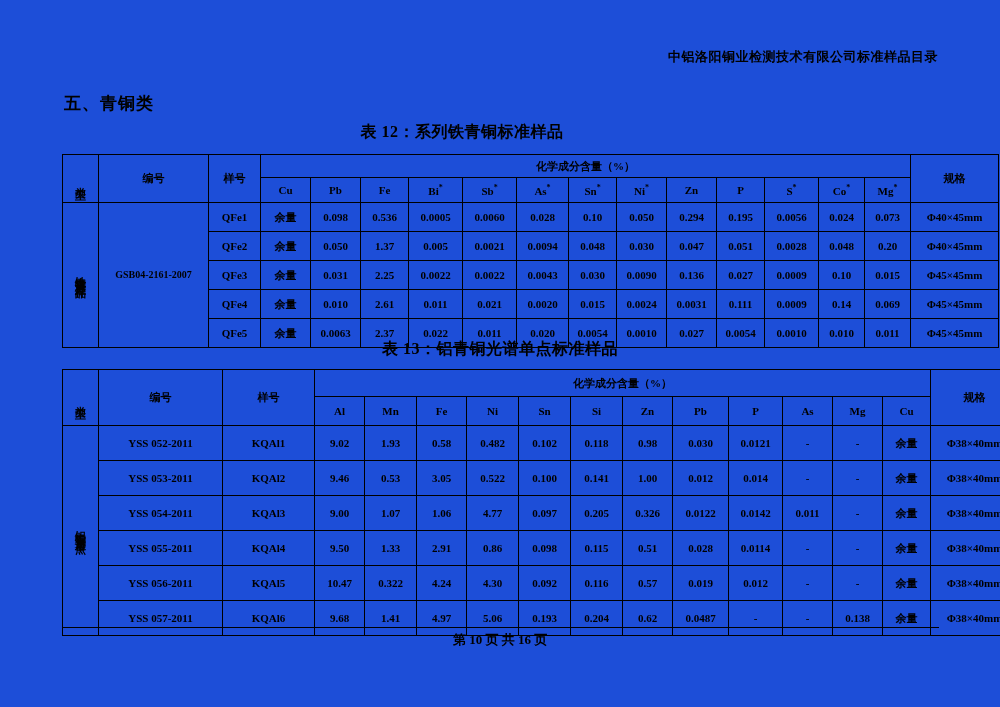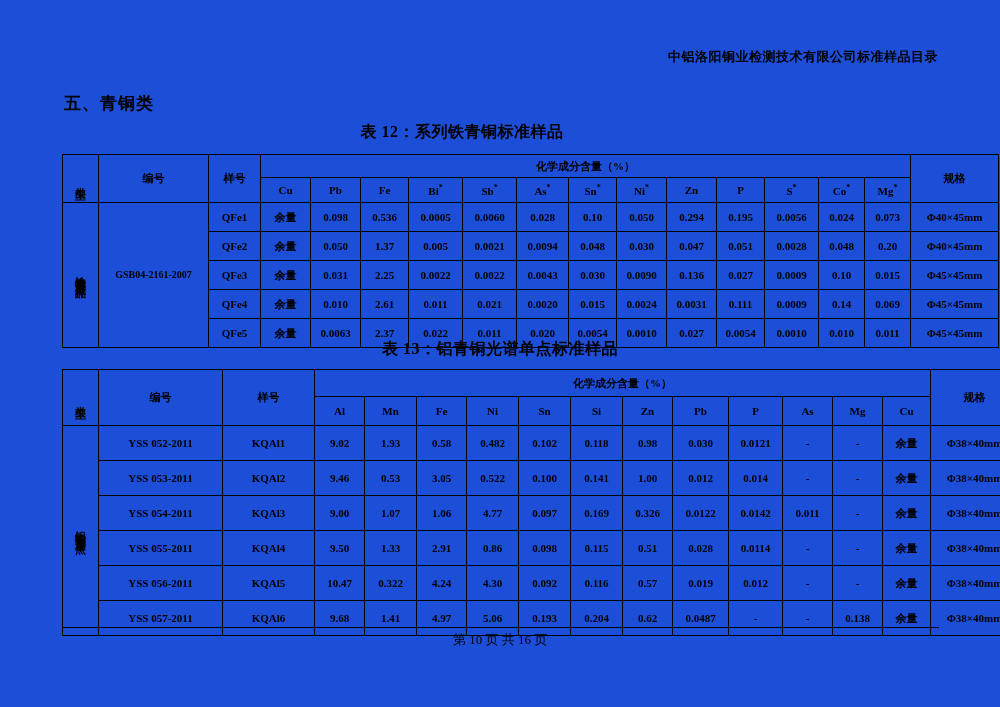--- a/index.html
+++ b/index.html
@@ -83,21 +83,21 @@
 
   .sup { font-size: 8px; vertical-align: super; }
 
   .footer {
     position: absolute;
     top: 631px;
     left: 0;
     width: 1000px;
     text-align: center;
     font-size: 13px;
-    font-weight: normal;
+    font-weight: bold;
   }
   .footer-line {
     position: absolute;
     top: 627px;
     left: 62px;
     width: 877px;
     border-top: 1px solid #000;
   }
   .small { font-size: 10px; }
 </style>
@@ -327,21 +327,21 @@
             <td>Φ38×40mm</td>
           </tr>
           <tr>
             <td>YSS 054-2011</td>
             <td>KQAl3</td>
             <td>9.00</td>
             <td>1.07</td>
             <td>1.06</td>
             <td>4.77</td>
             <td>0.097</td>
-            <td>0.169</td>
+            <td>0.205</td>
             <td>0.326</td>
             <td>0.0122</td>
             <td>0.0142</td>
             <td>0.011</td>
             <td>-</td>
             <td>余量</td>
             <td>Φ38×40mm</td>
           </tr>
           <tr>
             <td>YSS 055-2011</td>

